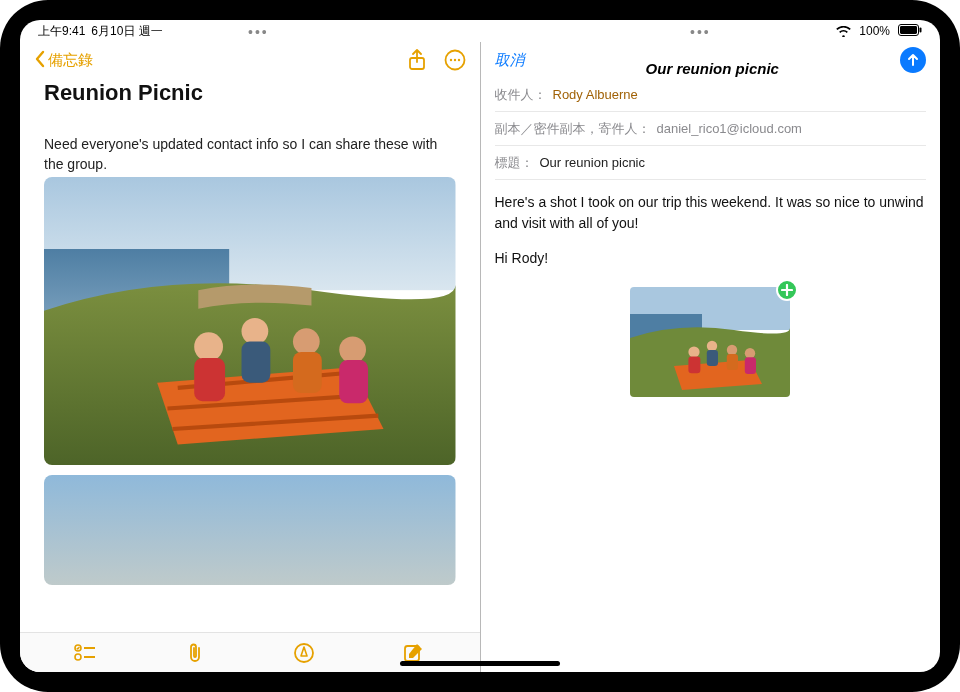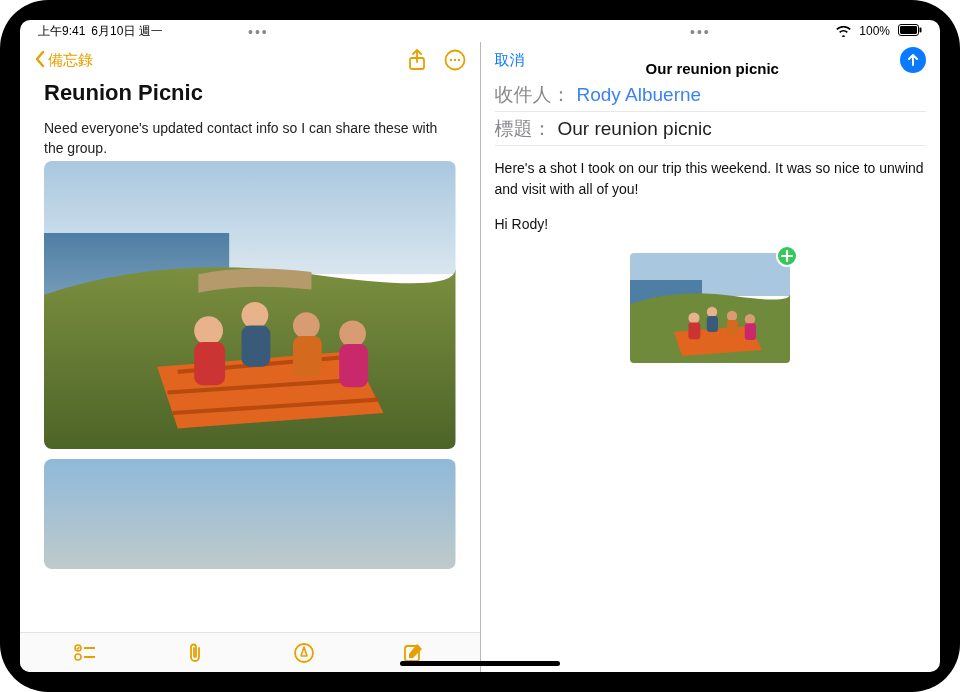--- a/index.html
+++ b/index.html
@@ -3,21 +3,21 @@
 <meta charset="utf-8">
 <style>
   * { box-sizing: border-box; margin: 0; padding: 0; }
   html, body { width: 960px; height: 692px; font-family: -apple-system, "Helvetica Neue", Arial, sans-serif; background:#fff; }
   .device {
     width: 960px; height: 692px; position: relative;
     background:#000; border-radius: 48px; overflow:hidden;
   }
   .screen {
     position:absolute; top:20px; left:20px; right:20px; bottom:20px;
-    background:#fff; border-radius:10px; overflow:hidden; display:flex; flex-direction:column;
+    background:#fff; border-radius:20px; overflow:hidden; display:flex; flex-direction:column;
   }
   
   .status-bar {
     height:22px; display:flex; align-items:center; justify-content:space-between;
     padding:0 18px; font-size:12px; color:#000; position:relative;
     flex-shrink:0;
   }
   .status-left { display:flex; align-items:center; gap:6px; }
   .status-right { display:flex; align-items:center; gap:8px; }
   .left-dots, .right-dots {
@@ -32,47 +32,48 @@
   .divider { width:1px; background:#b8b8b8; }
   
   .notes-header {
     height:36px; display:flex; align-items:center; justify-content:space-between;
     padding:0 14px;
   }
   .back-btn { display:flex; align-items:center; color:#e6a100; font-size:15px; gap:2px; cursor:pointer; }
   .notes-actions { display:flex; align-items:center; gap:18px; }
   .icon-btn { display:flex; align-items:center; justify-content:center; cursor:pointer; }
   .notes-body { flex:1; overflow:hidden; padding:2px 24px 0 24px; }
-  .note-title { font-size:22px; font-weight:700; color:#111; margin-bottom:12px; }
+  .note-title { font-size:22px; font-weight:700; color:#111; margin-bottom:28px; }
   .note-text { font-size:14px; color:#222; line-height:1.45; margin-bottom:2px; }
   .photo { width:100%; border-radius:8px; overflow:hidden; margin-bottom:10px; }
   .photo svg { display:block; width:100%; height:auto; }
   .notes-toolbar {
     height:40px; border-top:1px solid #e3e3e3; display:flex; align-items:center;
     justify-content:space-around; padding:0 10px; background:#fafafa;
   }
   
   .mail-header {
     height:36px; display:flex; align-items:center; justify-content:center;
     padding:0 14px;
+    font-style:italic;
   }
   .mail-cancel { color:#0a7aff; font-size:15px; cursor:pointer; }
   .mail-title { font-weight:600; font-size:15px; color:#000; position:absolute; left:50%; transform:translateX(-50%); }
   .mail-title-wrap { position:relative; flex:1; display:flex; justify-content:center; }
   .send-btn {
     width:26px; height:26px; border-radius:50%; background:#0a7aff;
     display:flex; align-items:center; justify-content:center; cursor:pointer;
   }
   .mail-fields { padding:0 14px; }
   .mail-row {
-    display:flex; align-items:center; font-size:19px; height:34px;
+    display:flex; align-items:center; font-size:13px; height:34px;
     border-bottom:1px solid #e8e8e8; gap:6px;
   }
   .mail-label { color:#8a8a8e; }
-  .mail-to-value { color:#3b82f6; }
+  .mail-to-value { color:#a16207; }
   .mail-from-value { color:#8a8a8e; }
   .mail-subj-value { color:#222; }
   .mail-body { padding:12px 14px; font-size:14px; color:#111; line-height:1.5; }
   .mail-body p { margin-bottom:14px; }
   .mail-attach-wrap { display:flex; justify-content:center; margin-top:18px; }
   .mail-attach { position:relative; width:160px; border-radius:6px; overflow:visible; }
   .mail-attach svg.att-img { display:block; width:160px; height:110px; border-radius:4px; }
   .add-badge {
     position:absolute; top:-8px; right:-8px; width:22px; height:22px; border-radius:50%;
     background:#34c759; border:2px solid #fff; display:flex; align-items:center; justify-content:center;
@@ -241,20 +242,24 @@
           <span class="send-btn">
             <svg width="14" height="14" viewBox="0 0 14 14">
                 <path d="M7 12V2M3 6l4-4 4 4" stroke="#fff" stroke-width="2" fill="none" stroke-linecap="round" stroke-linejoin="round"></path>
               </svg>
           </span>
         </div>
         <div class="mail-fields">
           <div class="mail-row">
             <span class="mail-label">收件人：</span>
             <span class="mail-to-value">Rody Albuerne</span>
+          </div>
+          <div class="mail-row">
+            <span class="mail-label">副本／密件副本，寄件人：</span>
+            <span class="mail-from-value">daniel_rico1@icloud.com</span>
           </div>
           <div class="mail-row">
             <span class="mail-label">標題：</span>
             <span class="mail-subj-value">Our reunion picnic</span>
           </div>
         </div>
         <div class="mail-body">
           <p>Here's a shot I took on our trip this weekend. It was so nice to unwind and visit with all of you!</p>
           <p>Hi Rody!</p>
           <div class="mail-attach-wrap">

